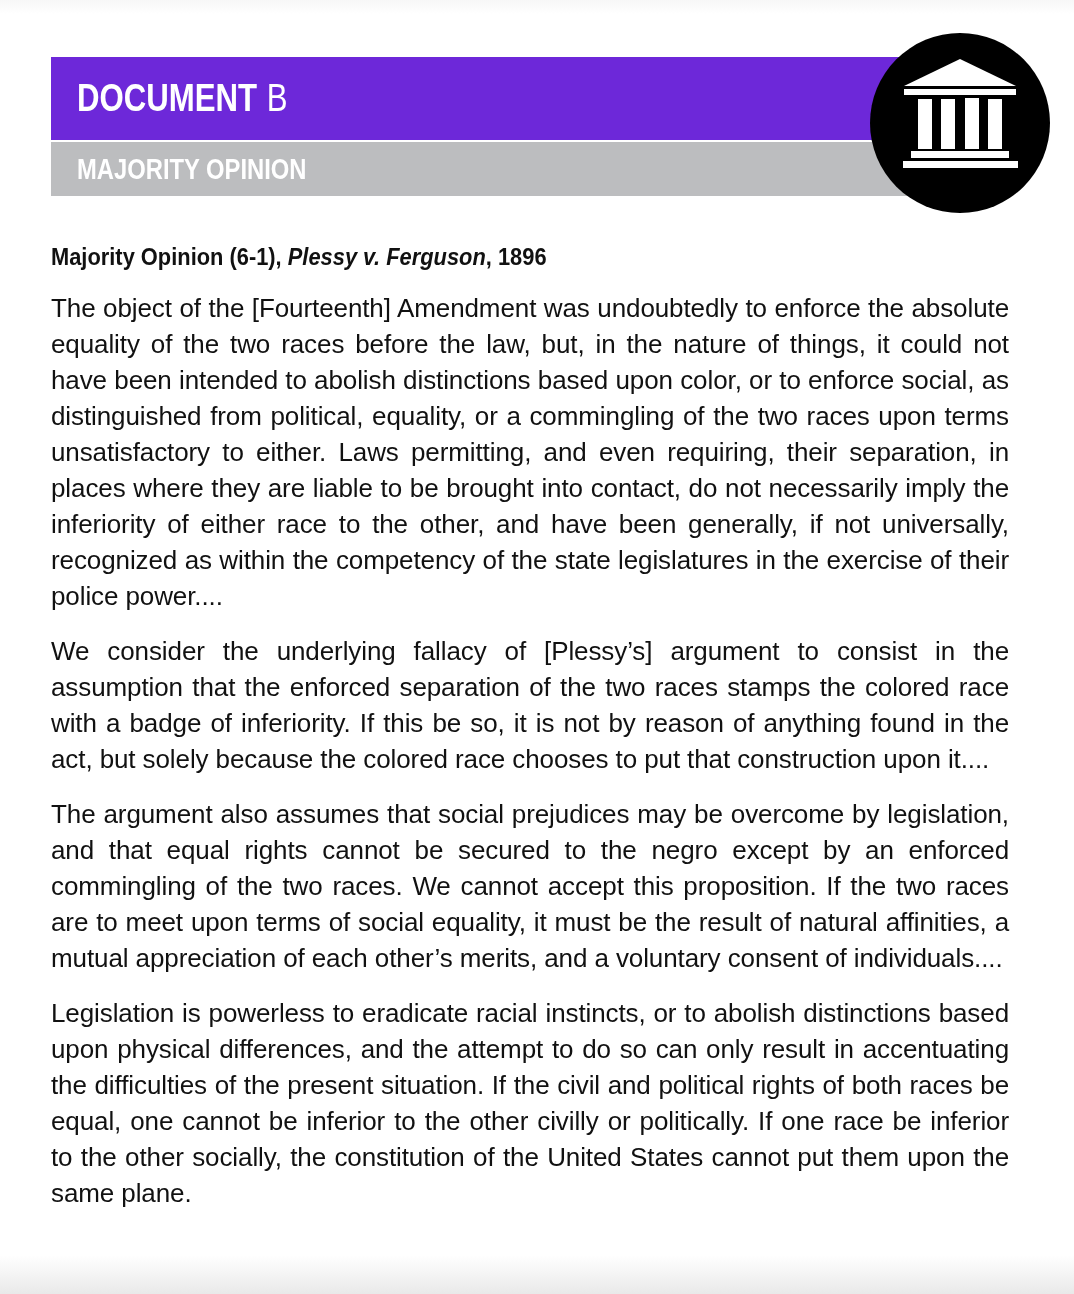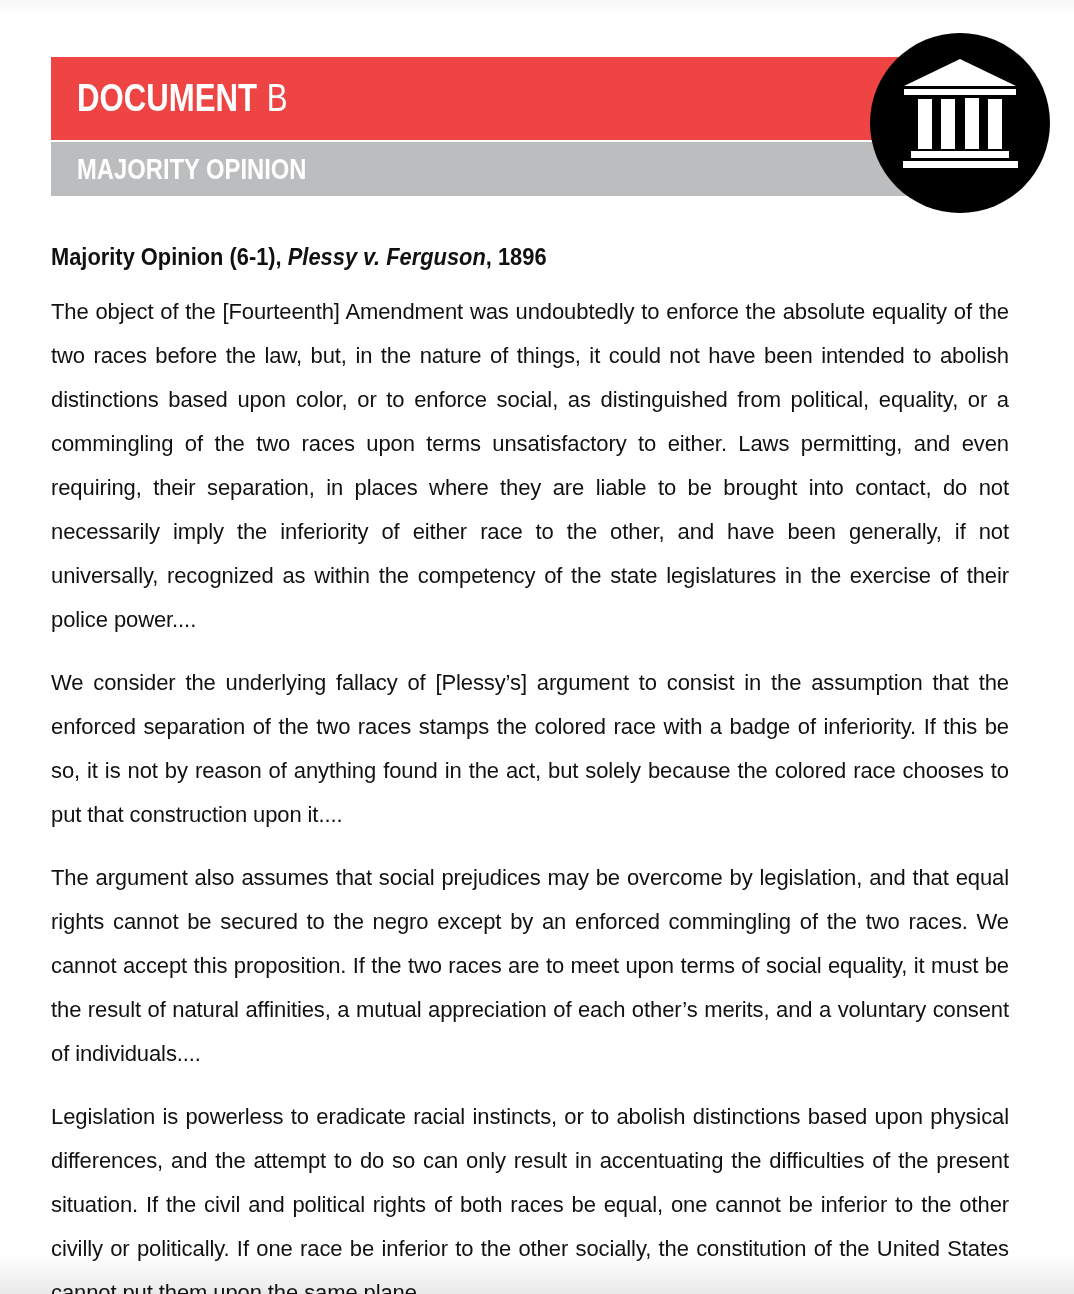--- a/index.html
+++ b/index.html
@@ -6,21 +6,21 @@
   body {
     width: 1074px; height: 1294px; overflow: hidden;
     background: linear-gradient(to bottom, #f7f7f7 0px, #ffffff 14px, #ffffff 1255px, #e9e9e9 1294px);
     position: relative;
     font-family: "Liberation Sans", sans-serif;
     color: #111;
   }
   .header { position: absolute; left: 51px; top: 57px; width: 910px; height: 140px; }
   .bar-dark {
     position: absolute; left: 0; top: 0; width: 910px; height: 83px;
-    background: #ef4444;
+    background: #6d28d9;
   }
   .bar-light {
     position: absolute; left: 0; top: 85px; width: 910px; height: 54px;
     background: #bcbdbf;
   }
   .doc-title {
     position: absolute; left: 26px; top: 20px;
     color: #ffffff; font-family: "Liberation Sans", sans-serif;
     font-weight: bold; font-size: 38px; letter-spacing: 0px;
     transform: scaleX(0.82); transform-origin: left center;
@@ -39,21 +39,21 @@
   }
   .emblem svg { position: absolute; left: 0; top: 0; }
   .content { position: absolute; left: 51px; top: 240px; width: 958px; }
   .source {
     font-weight: bold; font-size: 23.5px; margin: 0 0 16px 0; line-height: 34px;
     transform: scaleX(0.93); transform-origin: left center; white-space: nowrap;
   }
   .source i { font-style: italic; }
   p.para {
     margin: 0 0 19px 0;
-    font-size: 22px; line-height: 44px;
+    font-size: 26px; line-height: 36px;
     text-align: justify;
     letter-spacing: -0.1px;
   }
 </style>
 </head>
 <body>
 
 <div class="header">
   <div class="bar-dark">
     <div class="doc-title"><span>DOCUMENT</span><span class="letter">B</span></div>

